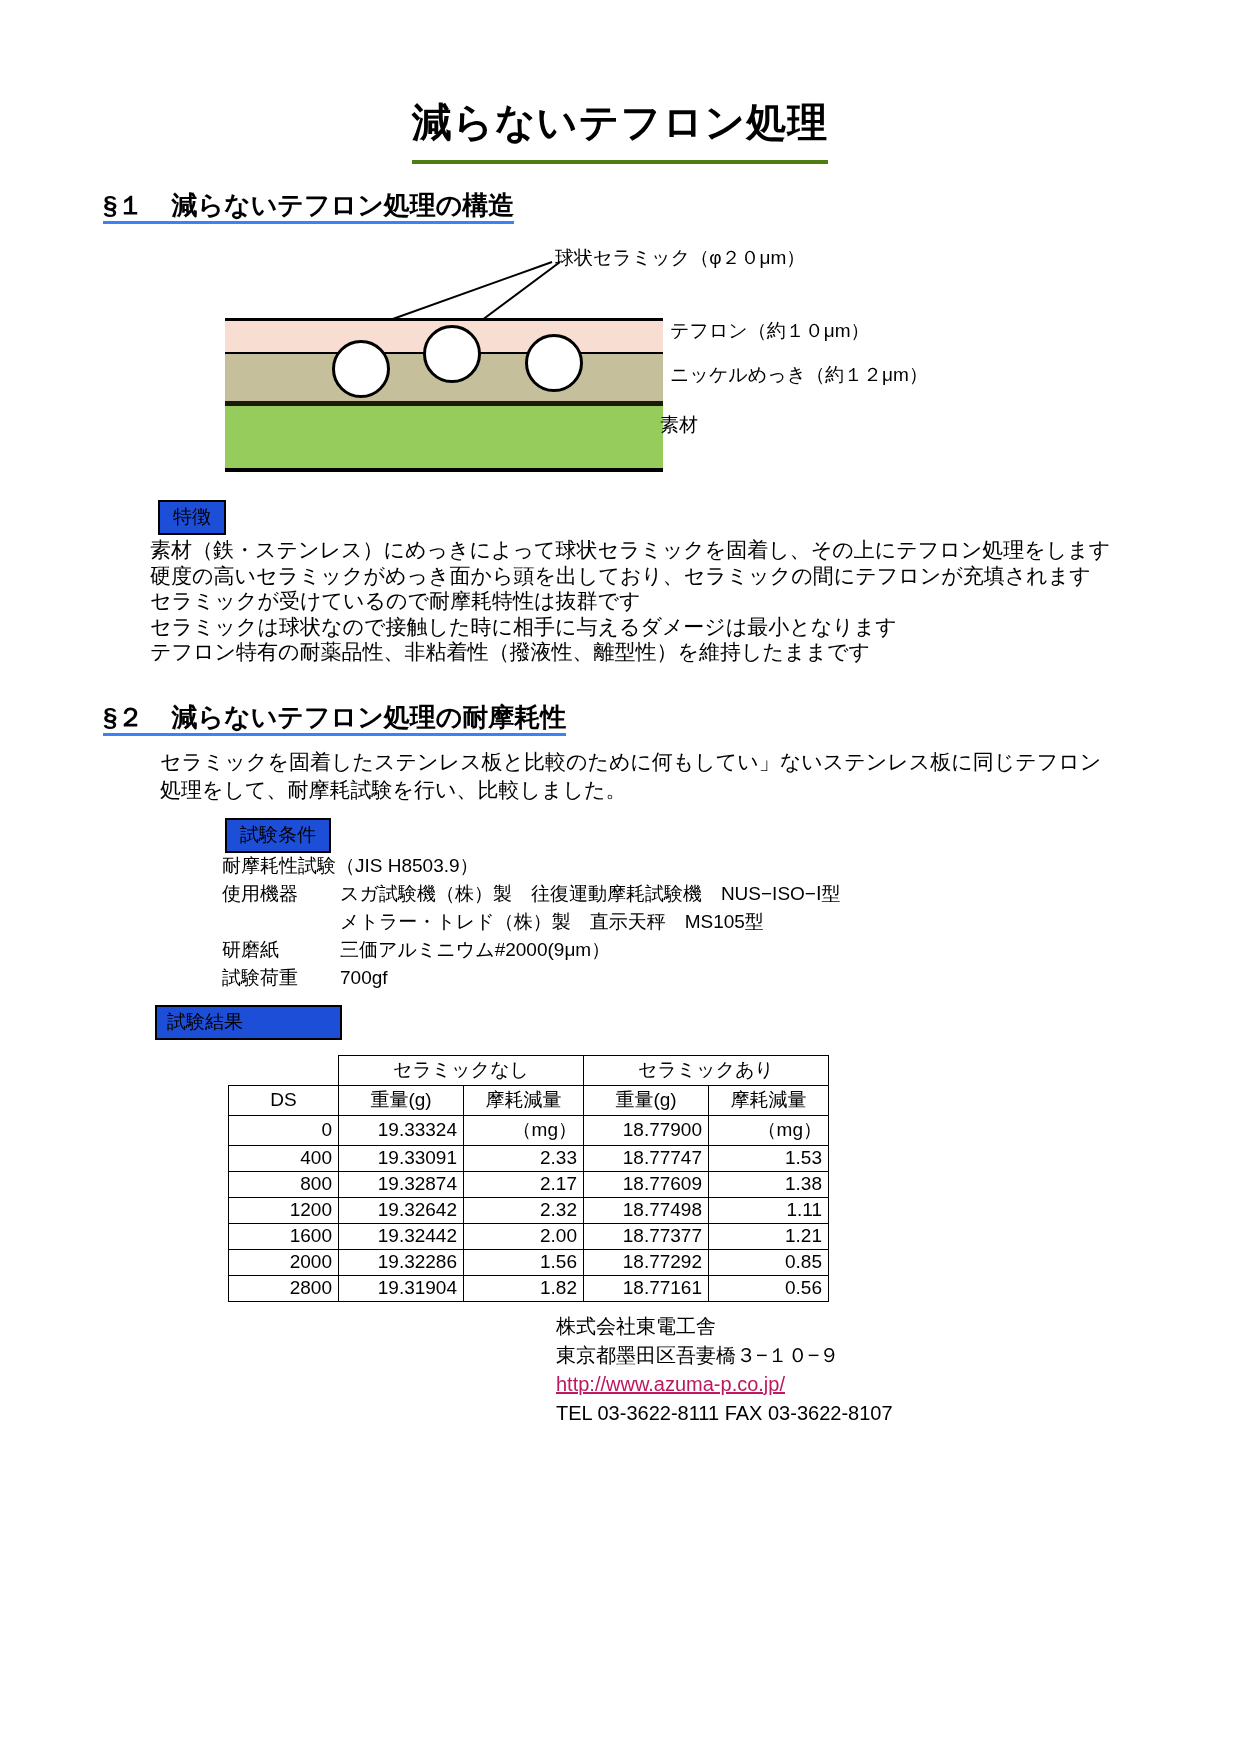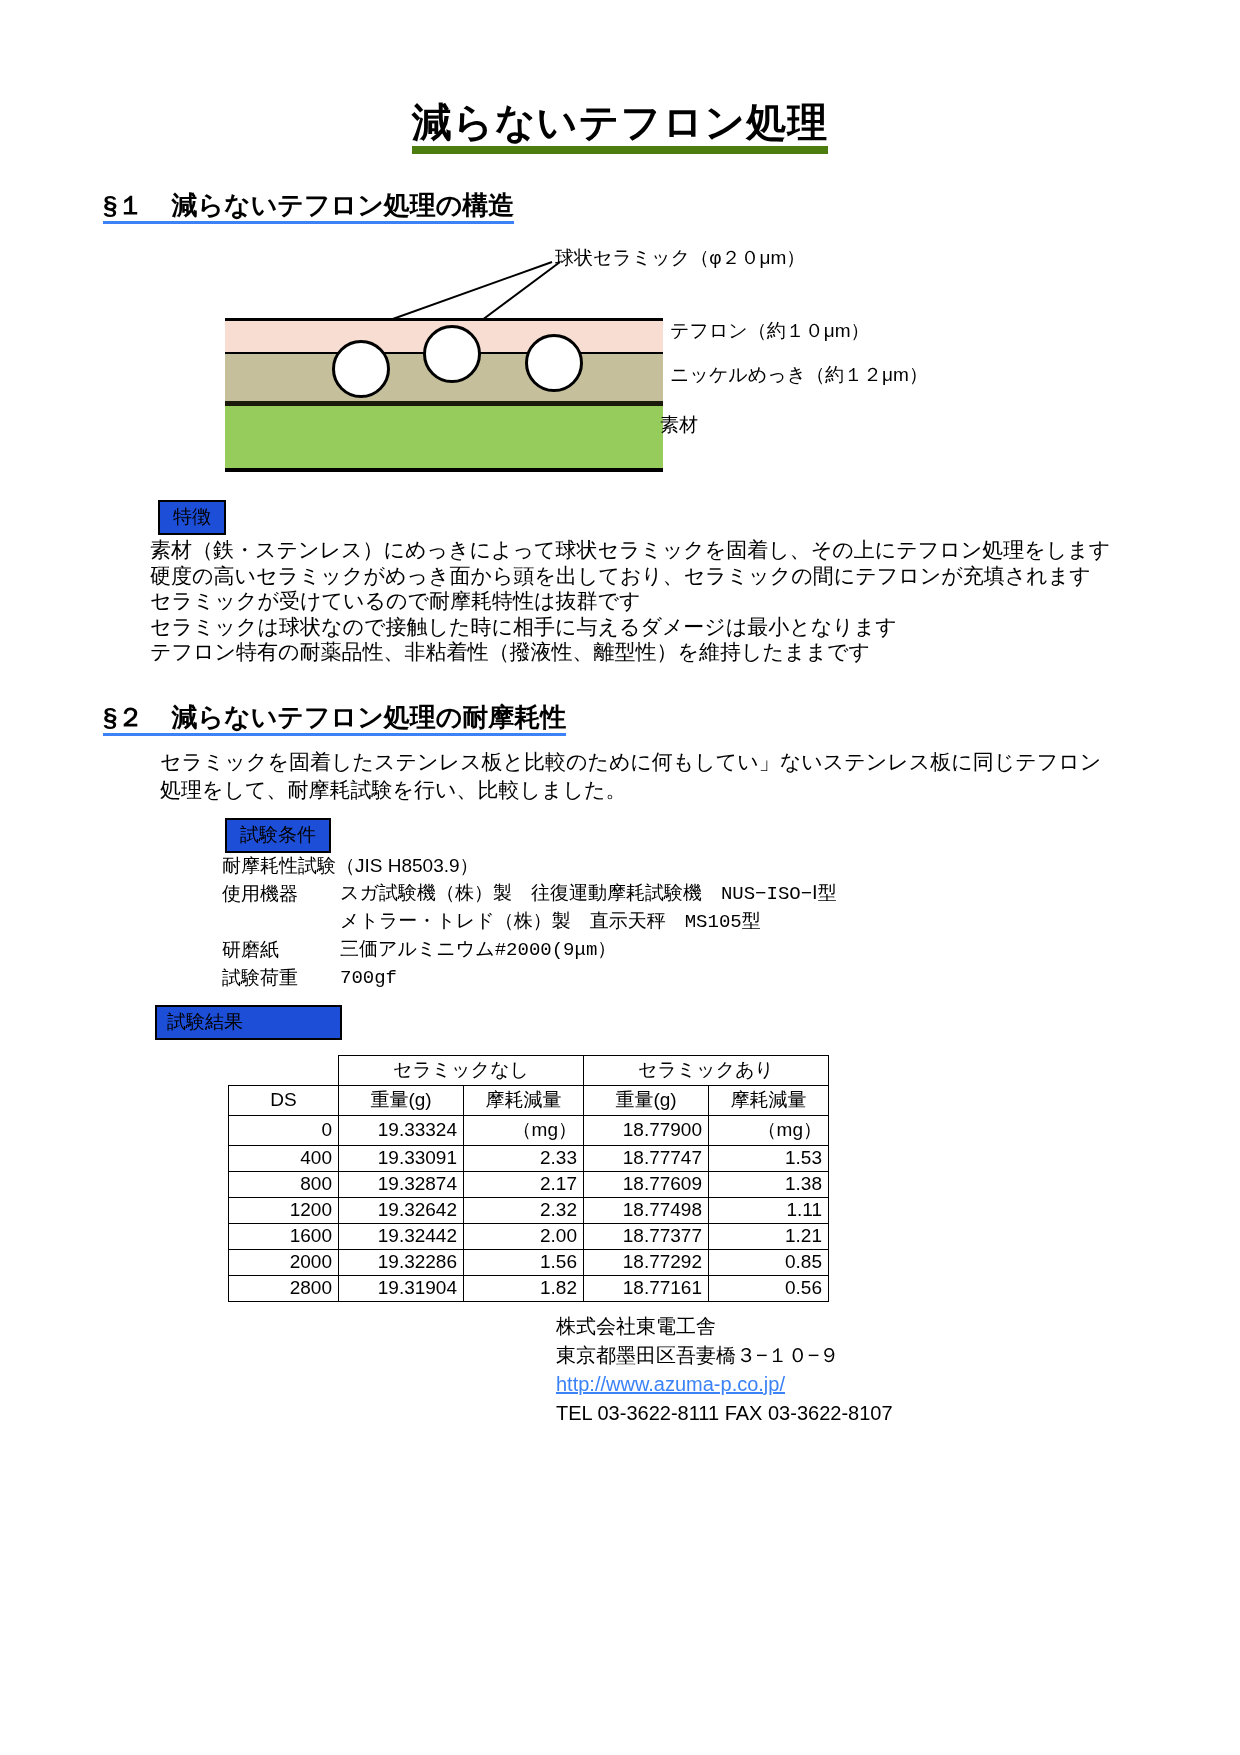--- a/index.html
+++ b/index.html
@@ -17,22 +17,22 @@
   .doc-title{
     position:absolute;
     top:95px;left:0;width:1240px;
     text-align:center;
     font-size:40px;
     font-weight:bold;
     letter-spacing:1px;
     white-space:nowrap;
   }
   .doc-title span{
-    border-bottom:8px solid #4d7c0f;
-    padding-bottom:2px;
+    border-bottom:4px solid #4d7c0f;
+    padding-bottom:16px;
   }
 
   
   .section-head{
     position:absolute;
     font-size:26px;
     font-weight:bold;
     white-space:nowrap;
   }
   .section-head .sh-inner{
@@ -120,21 +120,21 @@
 
   
   .cond{
     position:absolute;
     top:852px;left:222px;
     font-size:19px;
     line-height:28px;
   }
   .cond-row{display:flex;white-space:nowrap;}
   .cond-key{width:118px;flex:none;}
-  .cond-val{flex:none;font-family:Liberation Mono, monospace;}
+  .cond-val{flex:none;}
 
   
   .results{
     position:absolute;
     top:1055px;left:228px;
     border-collapse:collapse;
     font-size:19px;
   }
   .results td,.results th{
     border:1px solid #000;
@@ -152,21 +152,21 @@
 
   
   .footer{
     position:absolute;
     top:1312px;left:556px;
     font-size:20px;
     line-height:29px;
     white-space:nowrap;
   }
   .footer a{
-    color:#3b82f6;
+    color:#be185d;
     text-decoration:underline;
   }
 </style>
 </head>
 <body>
 
 <div class="page">
 
   <div class="doc-title">
     <span>減らないテフロン処理</span>

